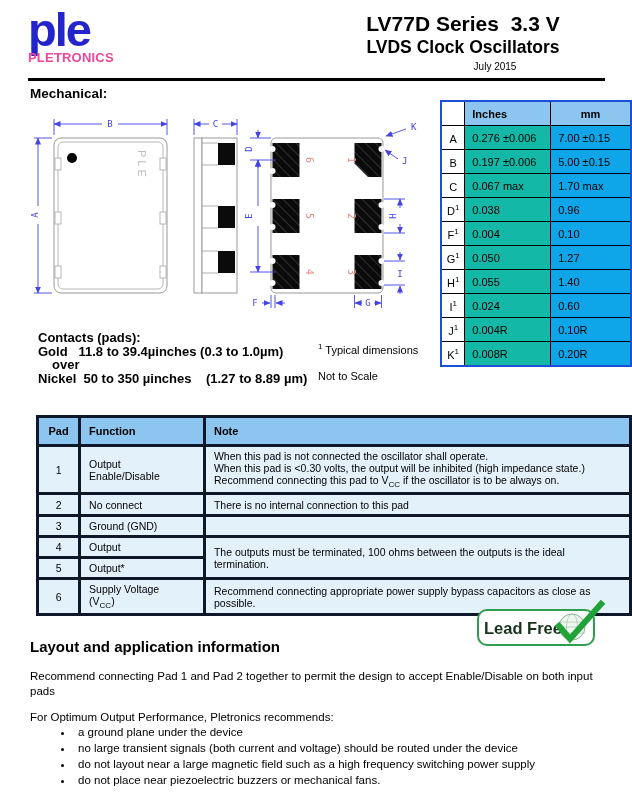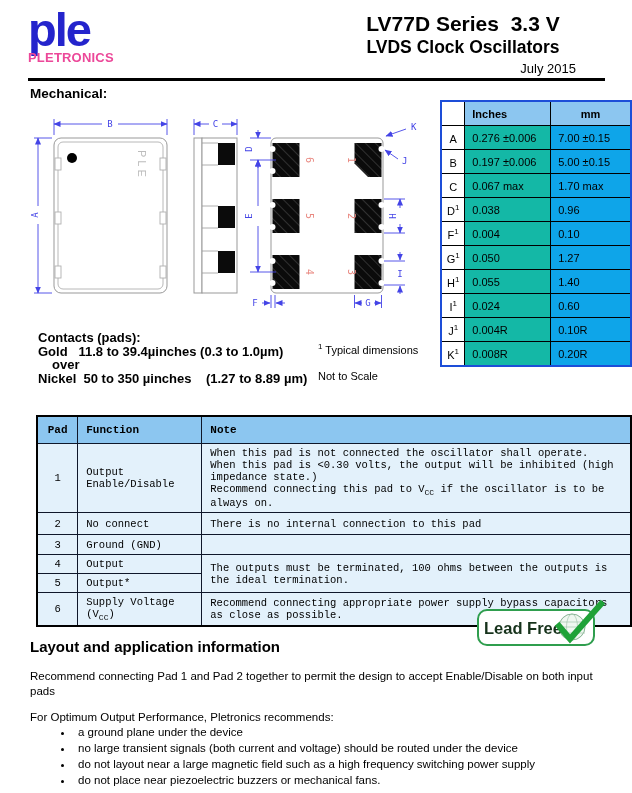--- a/index.html
+++ b/index.html
@@ -6,21 +6,21 @@
   .page{position:relative;width:632px;height:793px;background:#fff;overflow:hidden;
         font-family:"Liberation Sans",sans-serif;color:#000;}
 
   
   .logo{position:absolute;left:28px;top:6px;width:130px;}
   .logo-text{font-size:47px;font-weight:bold;color:#2424CC;letter-spacing:-2px;line-height:48px;}
   .logo-sub{font-size:13px;font-weight:bold;color:#ec4899;letter-spacing:.2px;margin-top:-4px;}
   .titleblock{position:absolute;left:350px;top:12px;width:226px;text-align:center;}
   .title1{font-size:21px;font-weight:bold;white-space:pre;}
   .title2{font-size:17.5px;font-weight:bold;margin-top:1px;text-align:center;}
-  .docdate{font-size:13px;margin-top:3px;padding-left:64px;text-align:right;}
+  .docdate{font-size:10px;margin-top:3px;padding-left:64px;}
   .rule{position:absolute;left:28px;top:78px;width:577px;height:3px;background:#000;}
   .mech-h{position:absolute;left:30px;top:86px;font-size:13.5px;font-weight:bold;}
 
   
   .drawing{position:absolute;left:28px;top:102px;}
 
   
   .dim-table{position:absolute;left:440px;top:100px;border-collapse:collapse;table-layout:fixed;
              font-size:11px;border:2px solid #1d4ed8;}
   .dim-table td,.dim-table th{border:1px solid #000;height:23px;padding:0;}
@@ -37,21 +37,21 @@
   .contacts .ct{font-weight:bold;}
   .contacts div{white-space:pre;font-weight:bold;}
   .contacts .over{padding-left:14px;}
   .notes{position:absolute;left:318px;top:342px;font-size:11px;}
   .notes .n2{margin-top:14px;}
   .notes sup{font-size:8px;}
 
   
   .pad-table{position:absolute;left:36px;top:415px;border-collapse:collapse;table-layout:fixed;
              font-size:10.5px;border:2px solid #000;}
-  .pad-table td,.pad-table th{border:1px solid #0f172a;padding:3px 8px;vertical-align:middle;font-family:Liberation Mono, monospace;}
+  .pad-table td,.pad-table th{border:3px solid #0f172a;padding:3px 8px;vertical-align:middle;}
   .pad-table th{background:#8CC6F0;text-align:left;font-size:11px;height:20px;}
   .pad-table td{background:#E3F1FB;}
   .pad-table .c-pad{width:36px;text-align:center;padding:3px 2px;}
   .pad-table th.c-pad{text-align:center;}
   .pad-table .c-fn{width:108px;}
   .pad-table .c-note{width:428px;}
   .pad-table .rh1{height:44px;}
   .pad-table .rh2{height:22px;}
   .pad-table .rh3{height:20px;}
   .pad-table .rh4{height:19px;}

